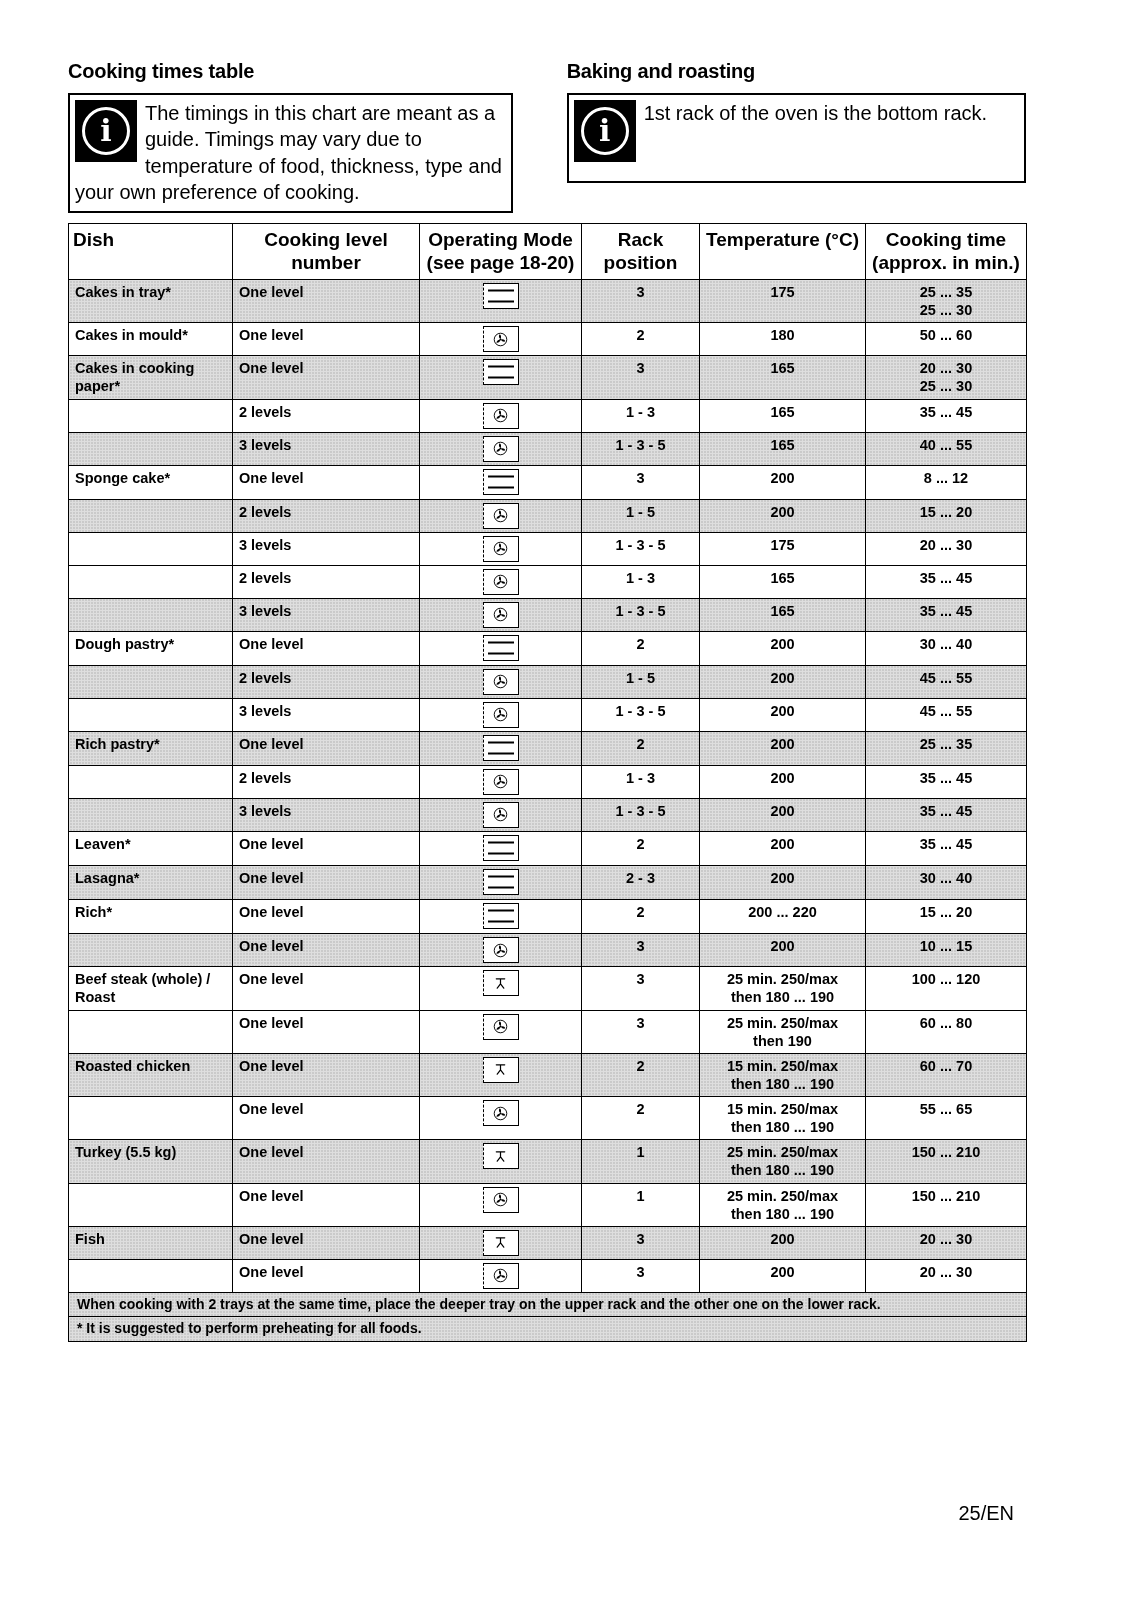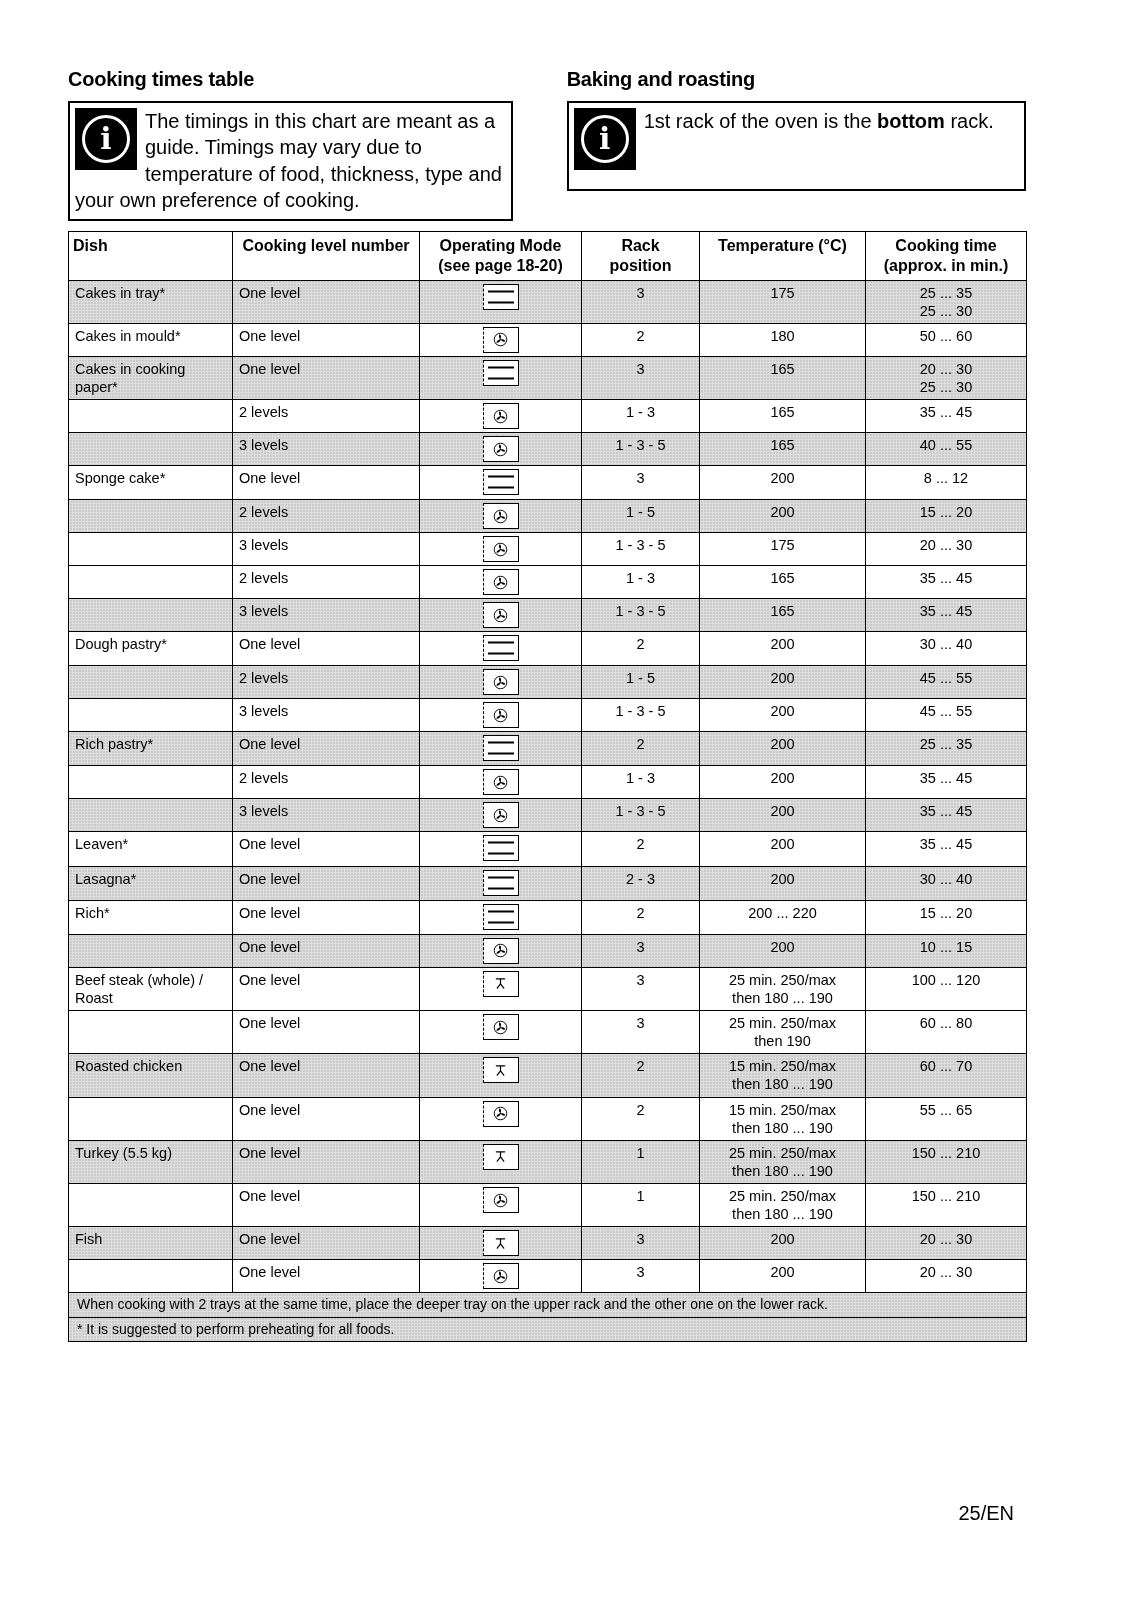--- a/index.html
+++ b/index.html
@@ -1,55 +1,55 @@
 <!DOCTYPE html>
 <html><head>
 <meta charset="utf-8">
 <style>
   html,body { margin:0; padding:0; }
   body {
     width:1126px; height:1600px; position:relative;
     background:#ffffff; color:#000;
     font-family:"Liberation Sans", sans-serif;
   }
-  .content { position:absolute; left:68px; top:68px; width:958px; }
+  .content { position:absolute; left:68px; top:60px; width:958px; }
 
   
   .top-area { display:flex; gap:54px; }
   .col-left { width:452px; }
   .col-right { width:467px; }
   h2.section-title { font-size:20px; font-weight:bold; margin:0 0 10px 0; letter-spacing:-0.2px; }
   .note-box { border:2px solid #000; box-sizing:border-box; padding:5px 8px 5px 5px; overflow:hidden; }
   .note-box.left-box  { min-height:112px; }
   .note-box.right-box { min-height:90px; }
   .info-icon { float:left; width:62px; height:62px; background:#000;
                display:flex; align-items:center; justify-content:center; margin:0 8px 4px 0; }
   .info-icon .ring { width:42px; height:42px; border:3px solid #fff; border-radius:50%;
                      display:flex; align-items:center; justify-content:center; }
   .info-icon .ring span { color:#fff; font-family:"DejaVu Serif", serif; font-weight:bold; font-size:30px; line-height:1; }
   .note-text { font-size:20px; line-height:1.32; }
-  .bold { font-weight:bold; }
+  .bold { font-weight:normal; }
 
   
   table.cook { border-collapse:collapse; table-layout:fixed; width:958px; margin-top:10px; }
   col.c-dish  { width:164px; }
   col.c-level { width:187px; }
   col.c-mode  { width:162px; }
   col.c-rack  { width:118px; }
   col.c-temp  { width:166px; }
   col.c-time  { width:161px; }
   .cook th, .cook td {
     border:1px solid #000; padding:3px 6px; font-size:14.5px;
     vertical-align:top; white-space:pre-line; line-height:1.25;
   }
-  .cook th { font-weight:bold; font-size:16px; text-align:center; padding:4px 4px; }
+  .cook th { font-weight:bold; font-size:19px; text-align:center; padding:4px 4px; }
   .cook th.h-dish { text-align:left; }
   .cook td.l { text-align:left; }
   .cook td.c { text-align:center; }
-  .cook tbody tr { height:30px; }
+  .cook tbody tr { height:30px;font-weight:bold; }
   .cook tr.shaded td {
     background-color:#dedede;
     background-image: radial-gradient(circle, #8f8f8f 0.6px, rgba(0,0,0,0) 0.75px);
     background-size:3px 3px;
   }
   .cook td.foot { font-size:14px; padding:3px 8px; }
   .cook tr.footrow { height:24px; }
 
   
   .mode-box {

